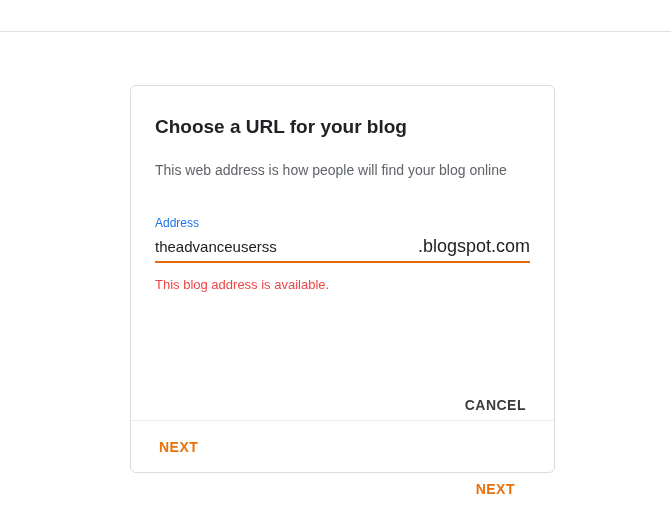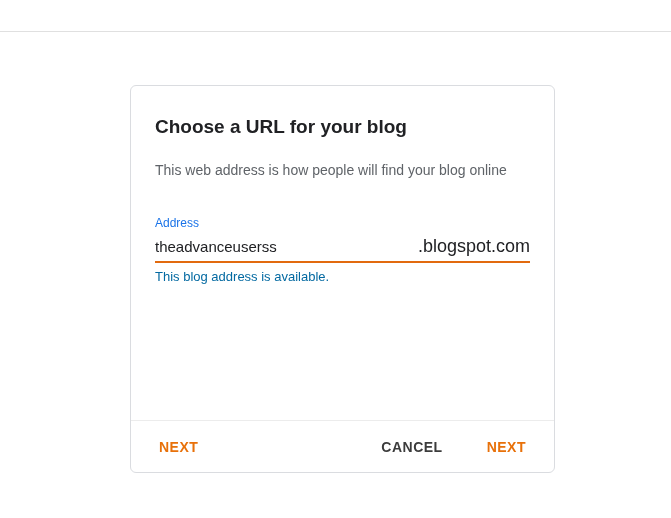--- a/index.html
+++ b/index.html
@@ -71,35 +71,36 @@
       padding: 2px 0;
       background: transparent;
     }
     .suffix {
       font-size: 18px;
       color: #202124;
       white-space: nowrap;
     }
     .availability {
       font-size: 13px;
-      color: #0369a1;
-      margin-top: 6px;
+      color: #ef4444;
+      margin-top: 14px;
     }
     .actions {
       border-top: 1px solid #ececec;
       display: flex;
       align-items: center;
       justify-content: space-between;
       padding: 0 24px;
       height: 52px;
     }
     .actions-right {
       display: flex;
-      gap: 36px;
+      gap: 52px;
       align-items: center;
+      flex-direction: column;
     }
     .btn {
       background: none;
       border: none;
       font-size: 14px;
       font-weight: bold;
       letter-spacing: 0.5px;
       cursor: pointer;
       font-family: Arial, sans-serif;
       padding: 8px 4px;

